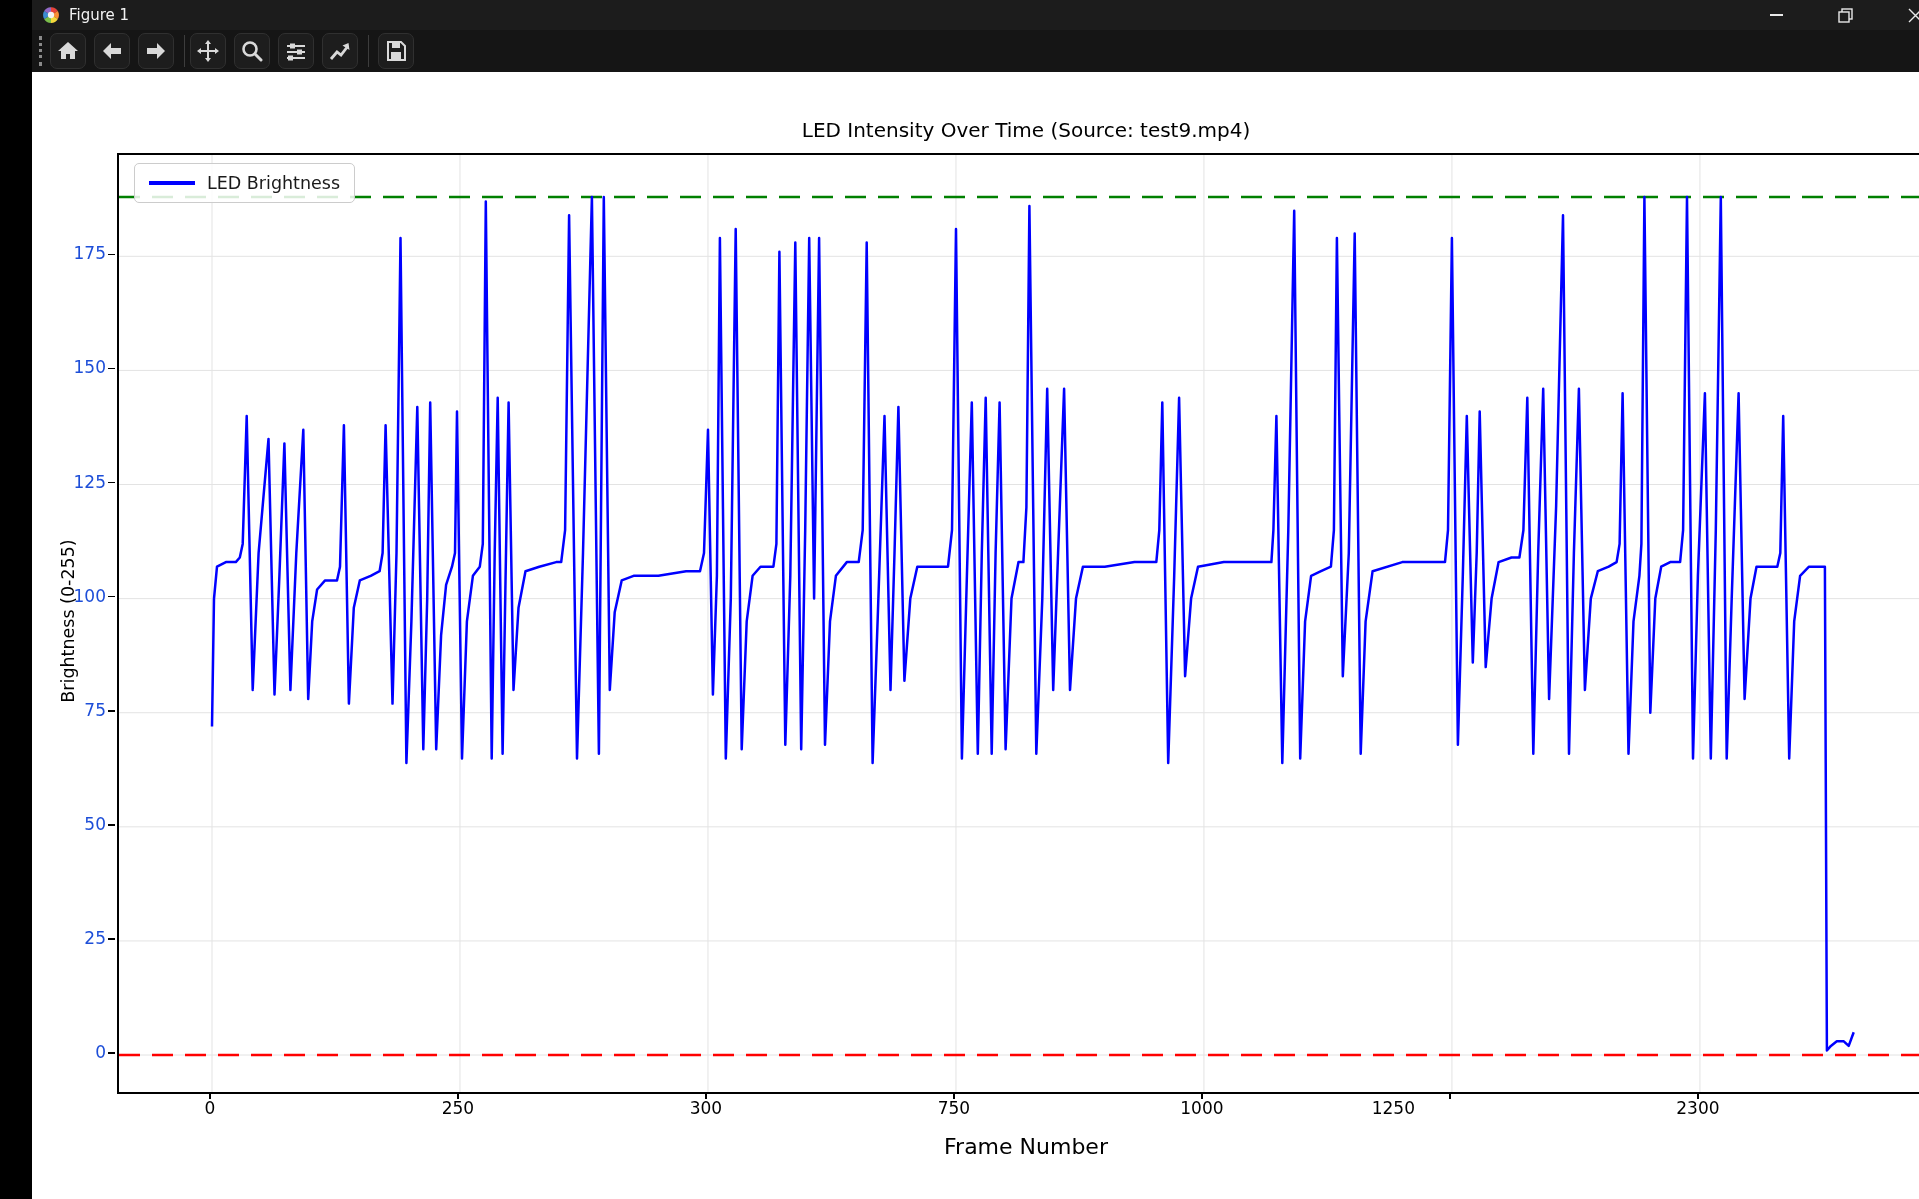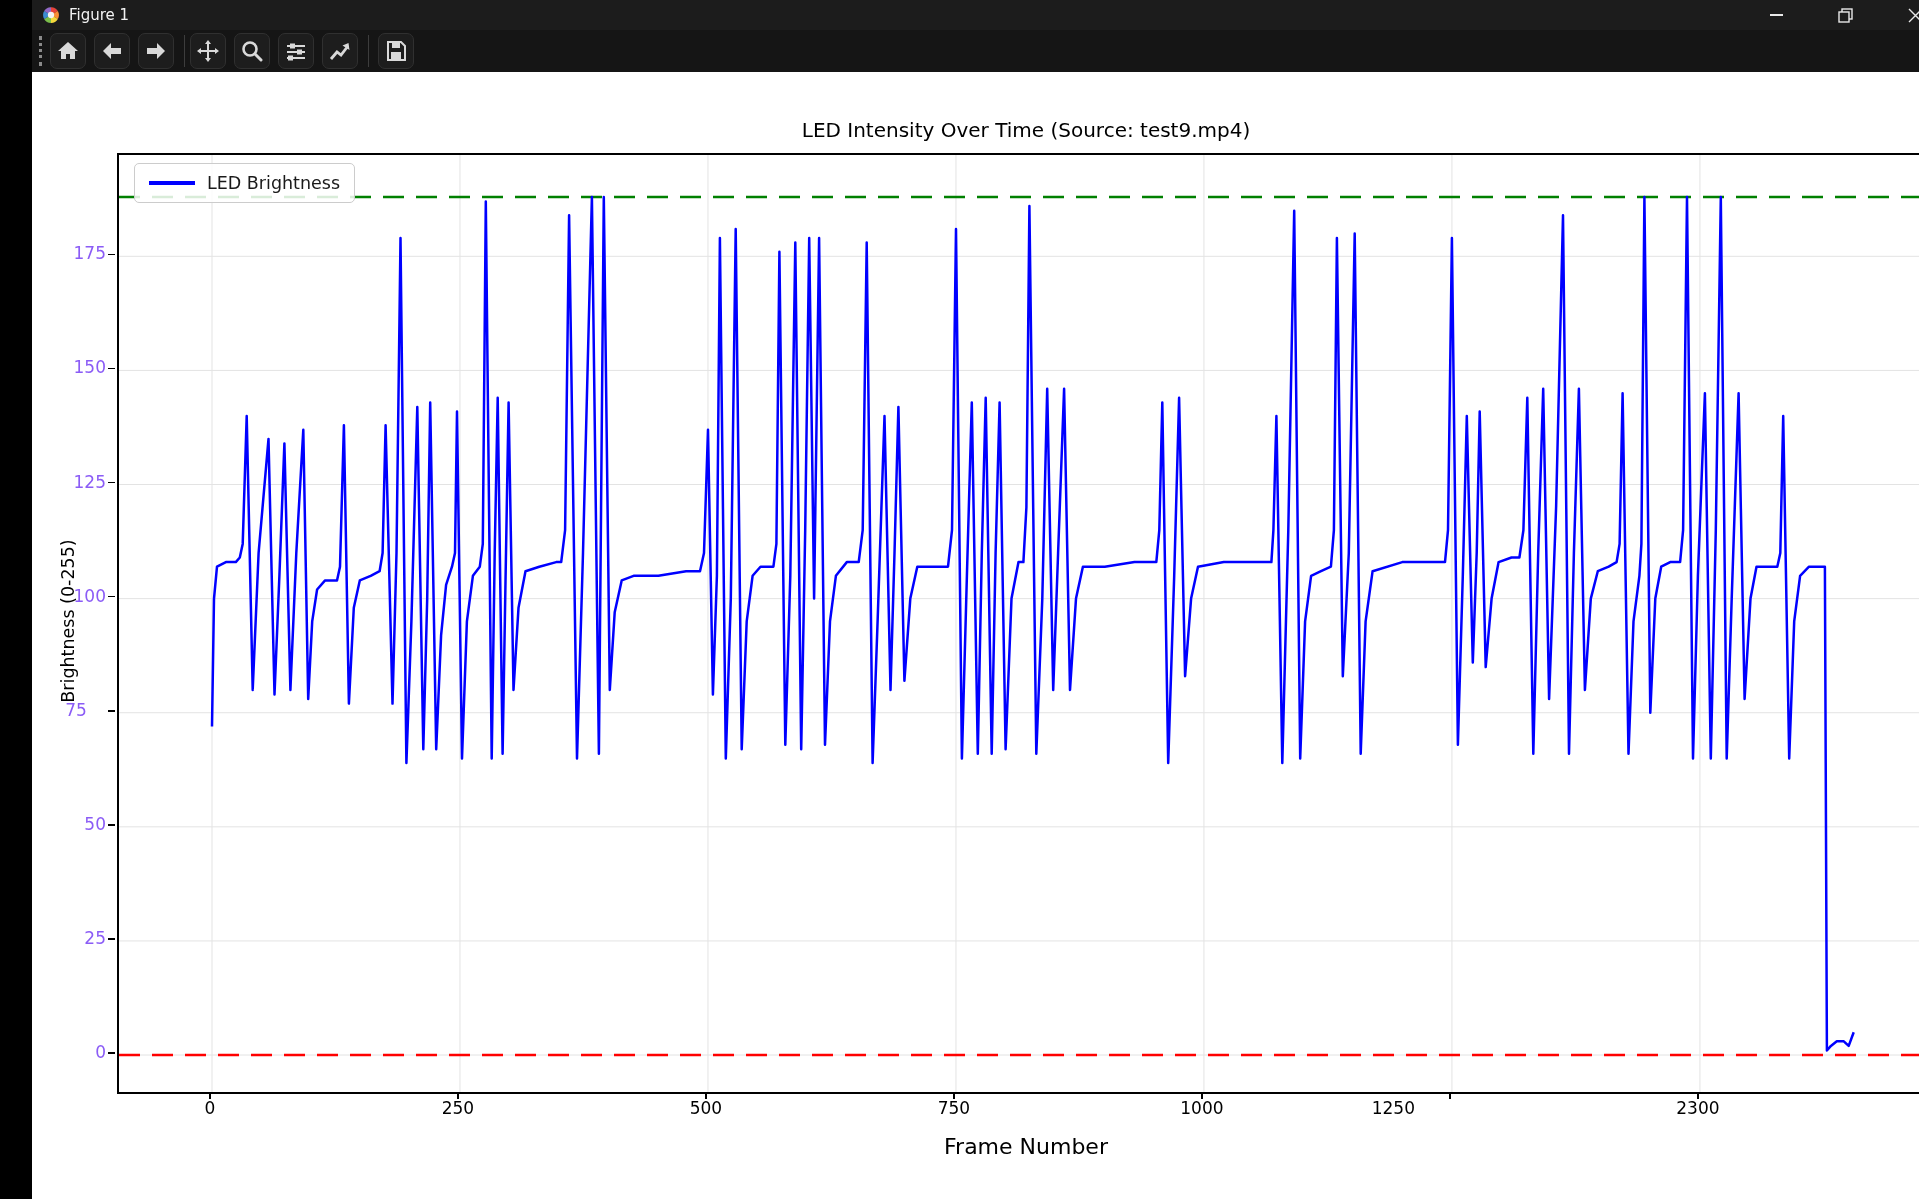--- a/index.html
+++ b/index.html
@@ -21,21 +21,21 @@
   .tb-btn svg{width:24px;height:24px;}
   
   #figure{position:absolute;left:0;top:72px;width:1724px;height:1127px;background:#ffffff;}
   #axes{position:absolute;left:85px;top:81px;width:1818px;height:937px;border:2px solid #000;box-sizing:content-box;}
   #plot-svg{position:absolute;left:0;top:0;}
   #fig-title{position:absolute;left:85px;top:46px;width:1818px;text-align:center;font-size:20px;color:#000;}
   #xlabel{position:absolute;left:85px;top:1062px;width:1818px;text-align:center;font-size:22px;color:#000;}
   #ylabel{position:absolute;left:-64px;top:539px;width:200px;text-align:center;font-size:17.5px;color:#000;
           transform:rotate(-90deg);transform-origin:center;}
   .xtick-label{position:absolute;width:80px;margin-left:-40px;text-align:center;top:1026px;font-size:17px;color:#000;}
-  .ytick-label{position:absolute;left:14px;width:60px;text-align:right;font-size:17px;color:#8b5cf6;}
+  .ytick-label{position:absolute;left:14px;width:60px;text-align:right;font-size:17px;color:#1d4ed8;}
   .xtick-mark{position:absolute;top:1020px;width:1.6px;height:7px;background:#000;}
   .ytick-mark{position:absolute;left:76px;width:7px;height:1.6px;background:#000;}
   
   #legend{position:absolute;left:102px;top:91px;height:38px;border:1.2px solid #cccccc;border-radius:5px;
           background:rgba(255,255,255,0.85);display:flex;align-items:center;padding:0 14px;}
   #legend-line{width:46px;height:3.5px;background:#0000ff;margin-right:12px;}
   #legend-text{font-size:17.5px;color:#1a1a1a;}
 </style>
 </head>
 <body>
@@ -154,37 +154,37 @@
           <polyline points="93.0,571.4 95.0,443.6 98.0,411.7 106.9,407.1 116.8,407.1 120.8,402.5 123.7,388.9 127.7,261.1 133.7,534.9 139.6,398.0 149.5,283.9 155.5,539.5 160.4,420.8 165.4,288.4 171.4,534.9 177.3,398.0 184.3,274.8 189.2,544.0 193.2,466.4 198.1,434.5 206.1,425.4 218.0,425.4 221.0,411.7 224.9,270.2 229.9,548.6 234.8,452.8 240.8,425.4 251.7,420.8 260.6,416.2 263.6,398.0 266.6,270.2 273.5,548.6 277.5,398.0 281.5,83.1 287.4,607.9 292.4,466.4 298.3,251.9 304.3,594.2 308.2,443.6 311.2,247.4 317.2,594.2 322.1,480.1 327.1,429.9 333.0,411.7 336.0,398.0 338.0,256.5 343.0,603.4 347.9,466.4 353.9,420.8 360.8,411.7 363.8,388.9 366.8,46.6 372.7,603.4 375.7,398.0 378.7,242.8 383.6,598.8 386.6,420.8 389.6,247.4 394.5,534.9 399.5,452.8 406.5,416.2 420.3,411.7 437.2,407.1 442.2,407.1 446.1,375.2 450.1,60.2 458.0,603.4 464.0,398.0 472.9,42.0 479.9,598.8 484.8,42.0 490.8,534.9 495.7,457.3 502.7,425.4 514.6,420.8 539.4,420.8 567.1,416.2 581.0,416.2 585.0,398.0 589.0,274.8 593.9,539.5 597.9,420.8 600.9,83.1 606.8,603.4 611.8,443.6 616.7,73.9 622.7,594.2 627.7,466.4 633.6,420.8 641.5,411.7 654.4,411.7 657.4,388.9 660.4,96.8 666.3,589.7 671.3,420.8 676.3,87.6 682.2,594.2 686.2,375.2 690.2,83.1 695.1,443.6 700.1,83.1 706.0,589.7 711.0,466.4 716.9,420.8 727.8,407.1 739.7,407.1 743.7,375.2 747.7,87.6 753.6,607.9 758.6,466.4 765.5,261.1 771.5,534.9 775.5,398.0 779.4,251.9 785.4,525.8 791.3,443.6 798.3,411.7 817.1,411.7 829.0,411.7 833.0,375.2 837.0,73.9 842.9,603.4 847.9,420.8 852.8,247.4 858.8,598.8 862.8,398.0 866.7,242.8 872.7,598.8 876.6,398.0 880.6,247.4 886.6,594.2 892.5,443.6 899.5,407.1 904.4,407.1 907.4,352.3 910.4,51.1 917.3,598.8 923.3,443.6 928.2,233.7 934.2,534.9 939.1,398.0 945.1,233.7 951.0,534.9 957.0,443.6 963.9,411.7 985.8,411.7 1015.5,407.1 1037.3,407.1 1040.3,375.2 1043.3,247.4 1049.2,607.9 1055.2,420.8 1060.1,242.8 1066.1,521.2 1072.1,443.6 1079.0,411.7 1104.8,407.1 1134.5,407.1 1152.4,407.1 1154.4,375.2 1157.4,261.1 1163.3,607.9 1169.3,375.2 1175.2,55.7 1181.2,603.4 1186.1,466.4 1192.1,420.8 1202.0,416.2 1211.9,411.7 1214.9,375.2 1217.9,83.1 1223.8,521.2 1229.8,398.0 1235.7,78.5 1241.7,598.8 1246.6,466.4 1253.6,416.2 1283.3,407.1 1326.0,407.1 1329.0,375.2 1332.9,83.1 1338.9,589.7 1343.8,420.8 1347.8,261.1 1353.8,507.5 1357.7,398.0 1360.7,256.5 1366.7,512.1 1372.6,443.6 1379.6,407.1 1392.5,402.5 1400.4,402.5 1404.4,375.2 1408.3,242.8 1414.3,598.8 1419.2,398.0 1424.2,233.7 1430.1,544.0 1437.1,352.3 1444.0,60.2 1450.0,598.8 1454.9,398.0 1459.9,233.7 1465.9,534.9 1471.8,443.6 1478.8,416.2 1489.7,411.7 1497.6,407.1 1500.6,388.9 1503.6,238.2 1509.5,598.8 1514.5,466.4 1520.4,420.8 1522.4,388.9 1525.4,42.0 1531.3,557.7 1536.3,443.6 1542.2,411.7 1551.2,407.1 1561.1,407.1 1564.1,375.2 1568.0,42.0 1574.0,603.4 1578.9,420.8 1585.9,238.2 1591.8,603.4 1596.8,375.2 1601.8,42.0 1607.7,603.4 1612.7,443.6 1619.6,238.2 1625.6,544.0 1631.5,443.6 1637.5,411.7 1650.4,411.7 1658.3,411.7 1661.3,398.0 1664.2,261.1 1670.2,603.4 1675.2,466.4 1681.1,420.8 1690.0,411.7 1705.9,411.7 1707.9,895.5 1711.9,890.9 1717.8,886.3 1724.8,886.3 1729.7,890.9 1734.7,877.2" fill="none" stroke="#0000ff" stroke-width="2.5" stroke-linejoin="round"></polyline>
         </svg>
     </div>
 
     <div id="ticks-layer">
         <div class="xtick-mark" style="left: 177.195px;"></div>
         <div class="xtick-label" style="left: 177.995px;">0</div>
         <div class="xtick-mark" style="left: 425.183px;"></div>
         <div class="xtick-label" style="left: 425.983px;">250</div>
         <div class="xtick-mark" style="left: 673.171px;"></div>
-        <div class="xtick-label" style="left: 673.971px;">500</div>
+        <div class="xtick-label" style="left: 673.971px;">300</div>
         <div class="xtick-mark" style="left: 921.159px;"></div>
         <div class="xtick-label" style="left: 921.959px;">750</div>
         <div class="xtick-mark" style="left: 1169.15px;"></div>
         <div class="xtick-label" style="left: 1169.95px;">1000</div>
         <div class="xtick-mark" style="left: 1417.14px;"></div>
         <div class="xtick-label" style="left: 1343px; text-align: right;">1250</div>
         <div class="xtick-mark" style="left: 1665.12px;"></div>
         <div class="xtick-label" style="left: 1665.92px;">2300</div>
         <div class="ytick-mark" style="top: 980.231px;"></div>
         <div class="ytick-label" style="top: 970.031px;">0</div>
         <div class="ytick-mark" style="top: 866.13px;"></div>
         <div class="ytick-label" style="top: 855.93px;">25</div>
         <div class="ytick-mark" style="top: 752.029px;"></div>
         <div class="ytick-label" style="top: 741.829px;">50</div>
         <div class="ytick-mark" style="top: 637.927px;"></div>
-        <div class="ytick-label" style="top: 627.727px; text-align: center;">75</div>
+        <div class="ytick-label" style="top: 627.727px;">75</div>
         <div class="ytick-mark" style="top: 523.826px;"></div>
         <div class="ytick-label" style="top: 513.626px;">100</div>
         <div class="ytick-mark" style="top: 409.725px;"></div>
         <div class="ytick-label" style="top: 399.525px;">125</div>
         <div class="ytick-mark" style="top: 295.623px;"></div>
         <div class="ytick-label" style="top: 285.423px;">150</div>
         <div class="ytick-mark" style="top: 181.522px;"></div>
         <div class="ytick-label" style="top: 171.322px;">175</div>
       </div>
 

